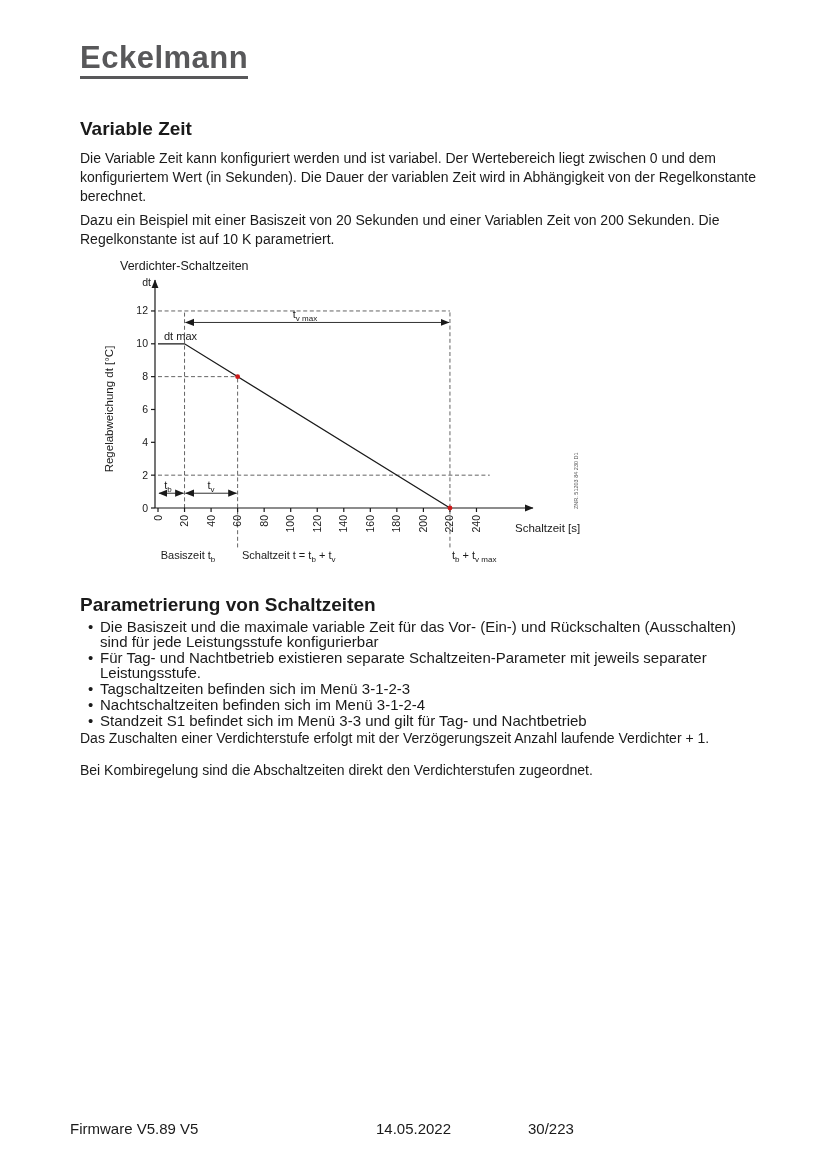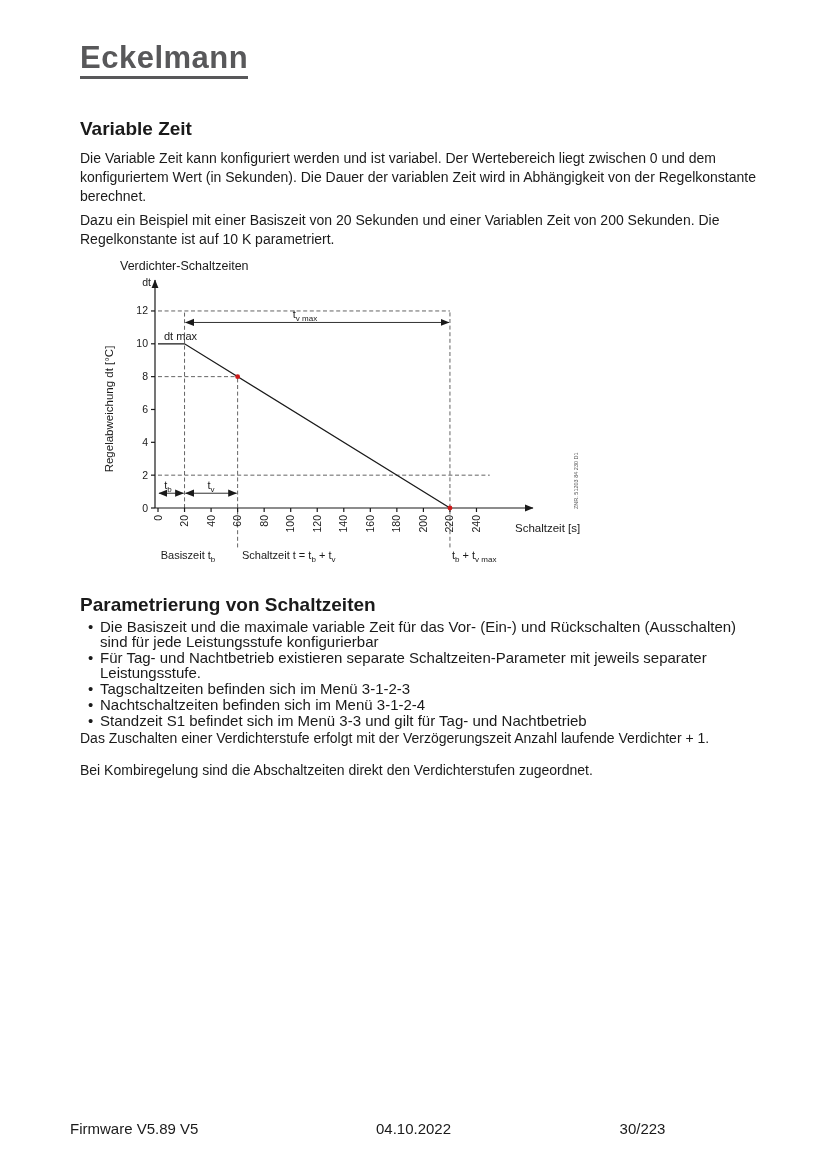--- a/index.html
+++ b/index.html
@@ -16,21 +16,21 @@
   .p2{margin-top:5px}
   .p3{}
   .p4{margin-top:13px}
   figure.chart{margin:7px 0 0 20px}
   ul.doc-ul{list-style:none;margin:5px 0 0 8px}
   ul.doc-ul li{font-size:15px;line-height:15px;padding-left:12px;position:relative;margin-bottom:1px}
   ul.doc-ul li::before{content:"\2022";position:absolute;left:0;top:0}
   footer{position:absolute;left:70px;right:70px;top:1120px;display:flex;font-size:15px}
   footer .f-l{flex:1;text-align:left}
   footer .f-c{flex:1;text-align:center}
-  footer .f-r{flex:1;text-align:center}
+  footer .f-r{flex:1;text-align:left}
   
   svg text{font-family:"Liberation Sans",sans-serif;font-size:10.5px;fill:#1a1a1a}
   svg .title{font-size:12.5px}
   svg .tick{font-size:10.5px}
   svg .axlbl{font-size:11.5px}
   svg .lbl{font-size:11px}
   svg .sub{font-size:8px}
   svg .side{font-size:5.5px;fill:#555}
   svg .ax{stroke:#1a1a1a;stroke-width:1.2}
   svg .curve{stroke:#1a1a1a;stroke-width:1.3;fill:none}
@@ -135,17 +135,17 @@
         <li>Nachtschaltzeiten befinden sich im Menü 3-1-2-4</li>
         <li>Standzeit S1 befindet sich im Menü 3-3 und gilt für Tag- und Nachtbetrieb</li>
       </ul>
 
     <p class="doc-p p3">Das Zuschalten einer Verdichterstufe erfolgt mit der Verzögerungszeit Anzahl laufende Verdichter + 1.</p>
     <p class="doc-p p4">Bei Kombiregelung sind die Abschaltzeiten direkt den Verdichterstufen zugeordnet.</p>
   </main>
 
   <footer>
     <span class="f-l">Firmware V5.89 V5</span>
-    <span class="f-c">04.10.2022</span>
+    <span class="f-c">14.05.2022</span>
     <span class="f-r">30/223</span>
   </footer>
 
 </div>
 
 </body></html>

